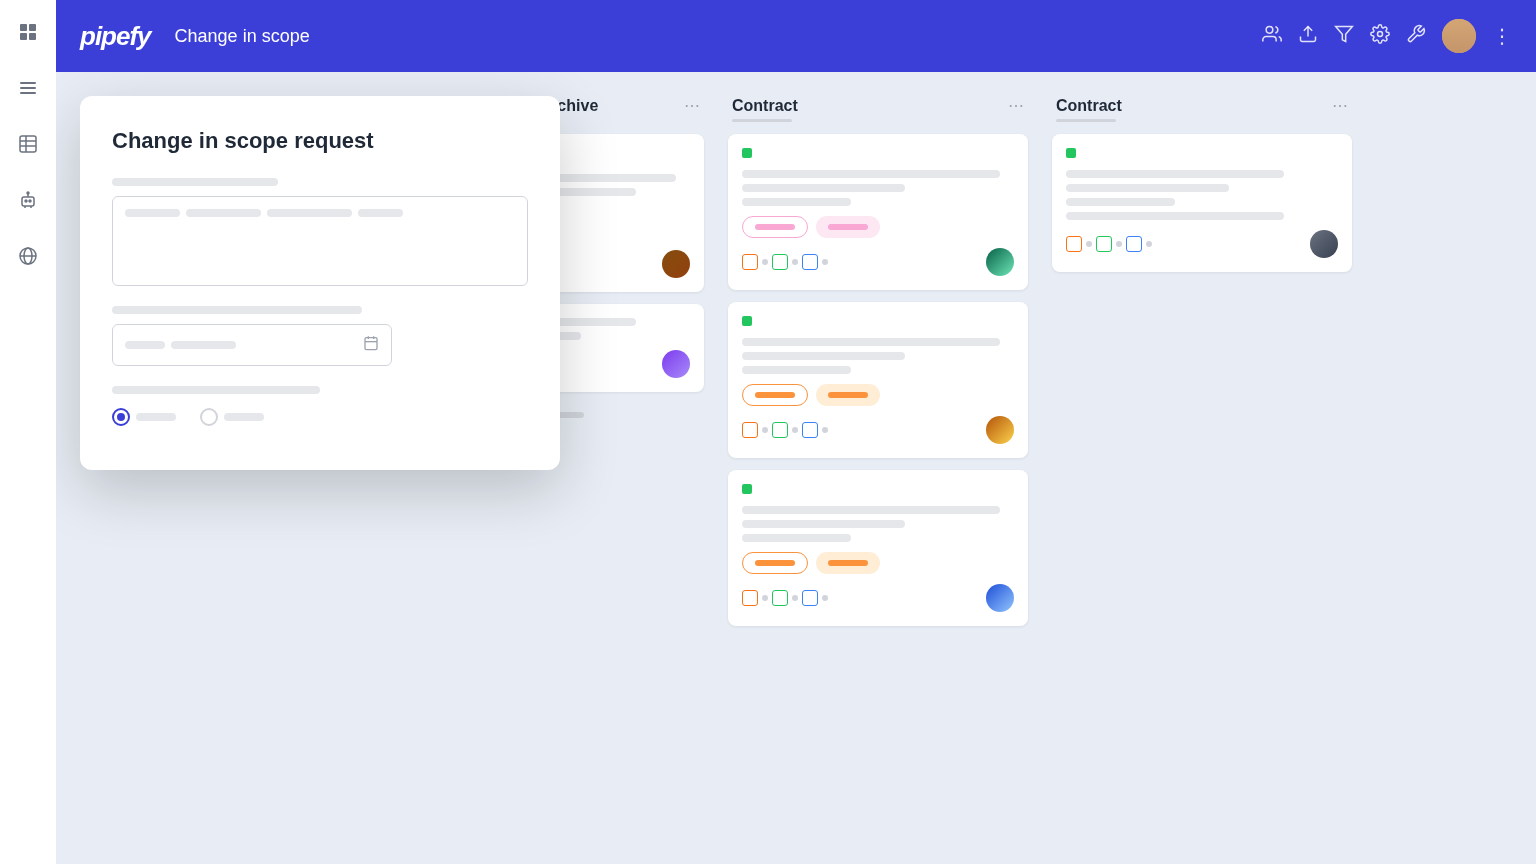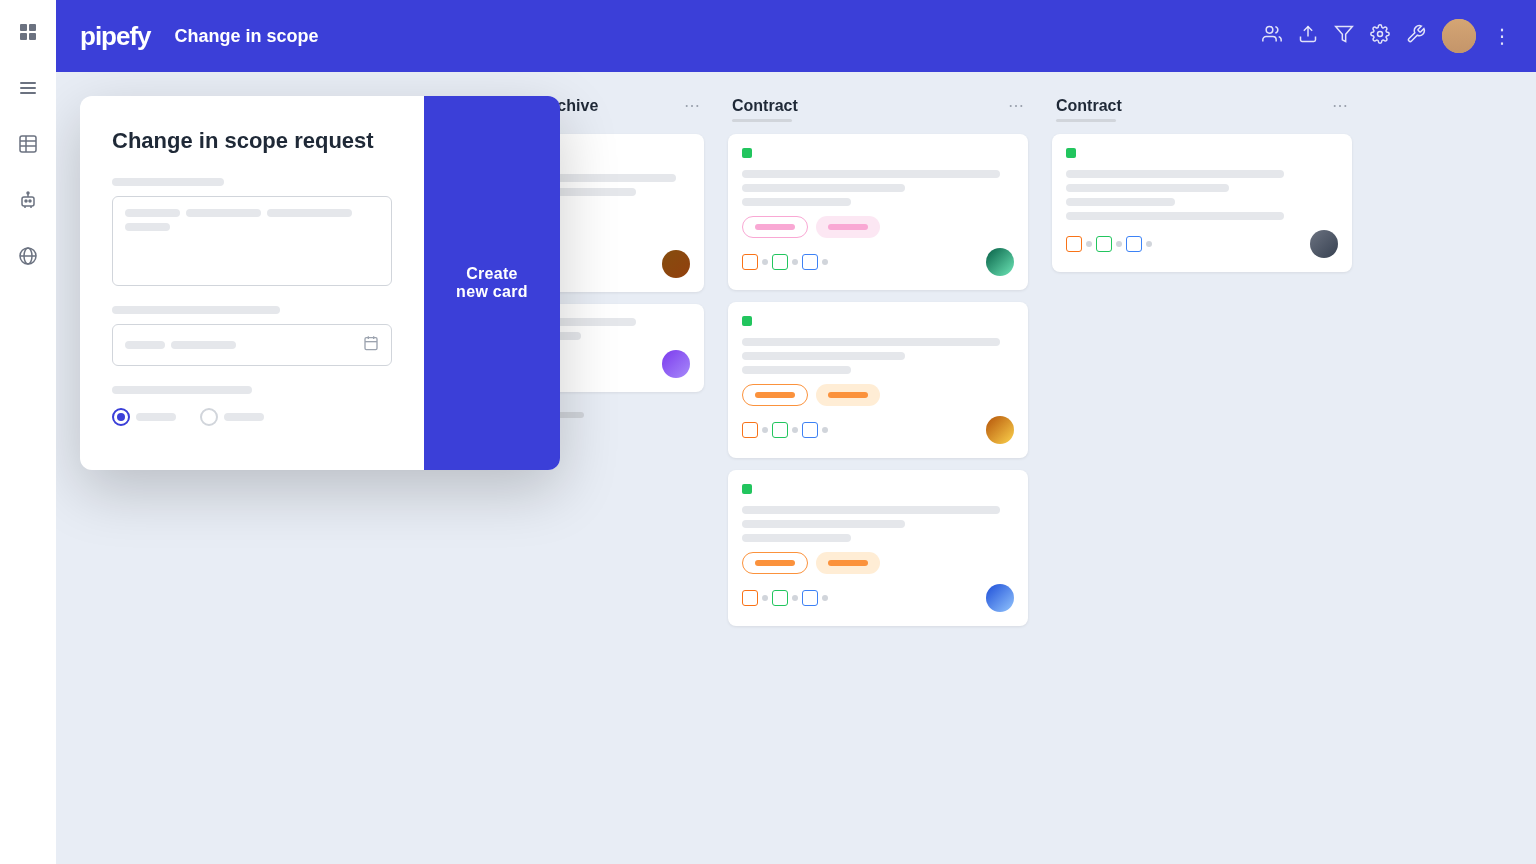--- a/index.html
+++ b/index.html
@@ -58,25 +58,25 @@
       align-items: center;
       gap: 16px;
       flex: 1;
     }
     .logo-text {
       color: #fff;
       font-size: 26px;
       font-weight: 700;
       letter-spacing: -1px;
     }
-    .logo-text span { }
+    .logo-text span { font-style: italic; }
     .pipe-title {
       color: #fff;
       font-size: 18px;
-      font-weight: 700;
+      font-weight: 400;
       margin-left: 8px;
     }
     .topbar-actions {
       display: flex;
       align-items: center;
       gap: 16px;
     }
     .topbar-actions svg {
       width: 20px;
       height: 20px;
@@ -254,21 +254,21 @@
       position: absolute;
       top: 24px;
       left: 24px;
       width: 480px;
       background: #fff;
       border-radius: 12px;
       box-shadow: 0 20px 60px rgba(0,0,0,0.2);
       z-index: 100;
       overflow: hidden;
       display: flex;
-      flex-direction: row;
+      flex-direction: column;
     }
 
     .modal-body {
       padding: 32px 32px 24px;
       flex: 1;
     }
 
     .modal-title {
       font-size: 22px;
       font-weight: 700;
@@ -673,19 +673,16 @@
               <div class="radio-text-bar"></div>
             </div>
             <div class="radio-option" style="margin-left:12px;">
               <div class="radio-btn unselected"></div>
               <div class="radio-text-bar"></div>
             </div>
           </div>
         </div>
       </div>
 
-      <div class="modal-footer">
-        <button class="create-btn">Create new card</button>
-      </div>
     </div>
 
   </div>
 </div>
 
 </body></html>

